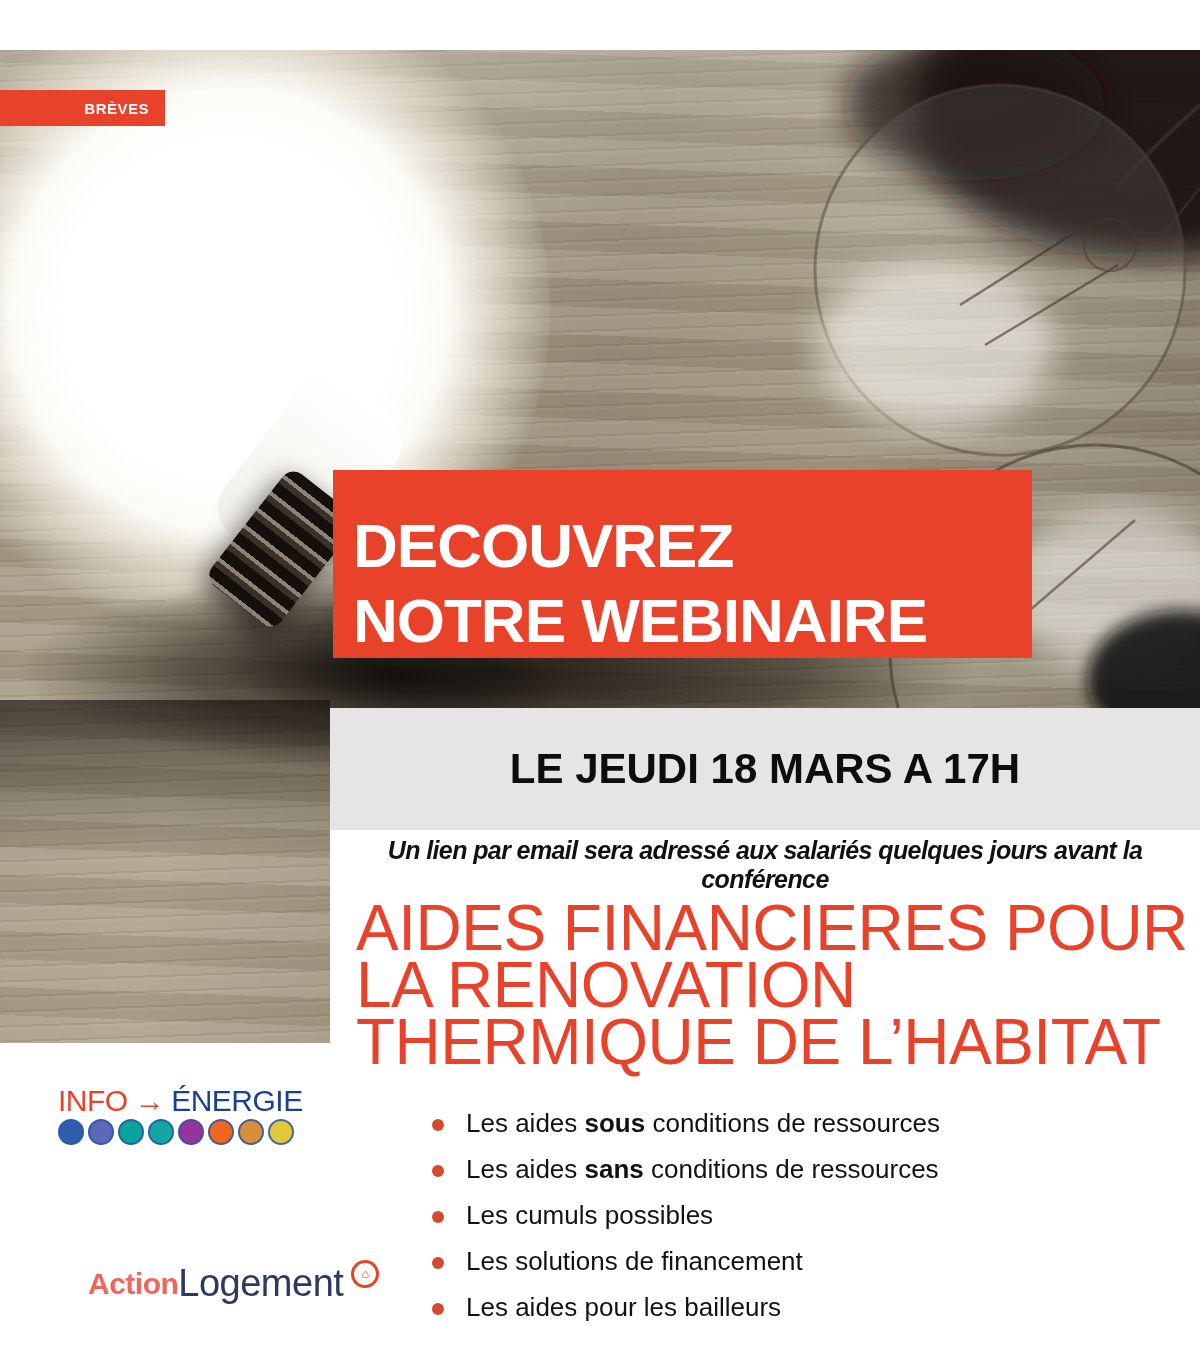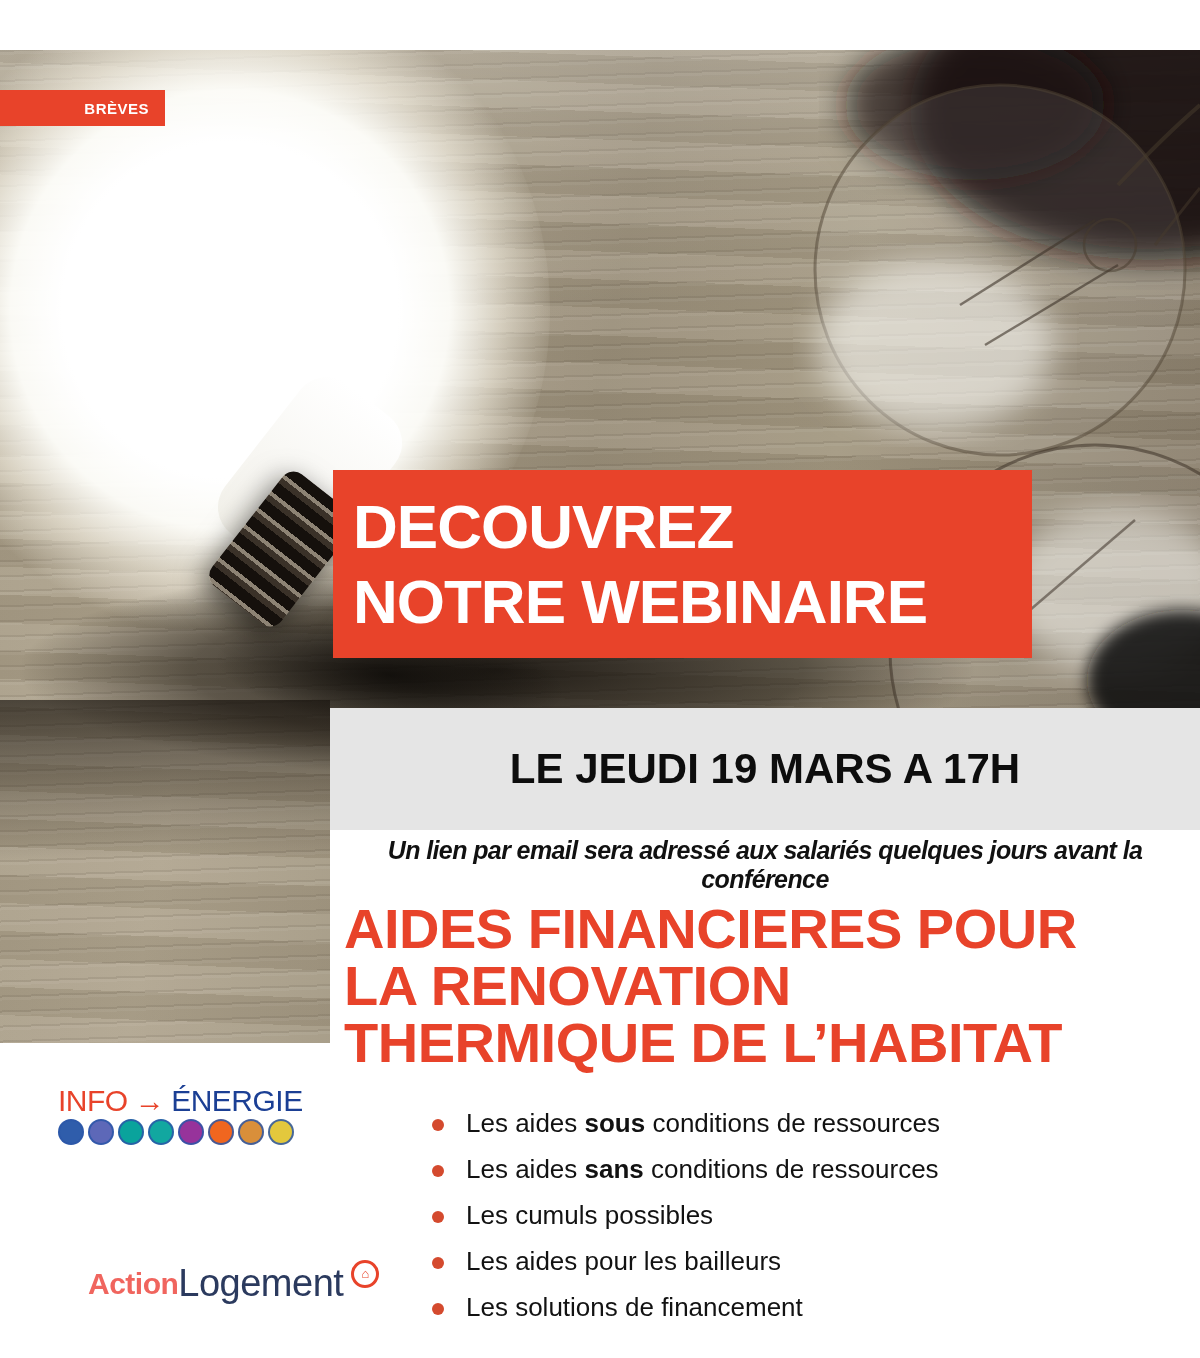--- a/index.html
+++ b/index.html
@@ -57,41 +57,41 @@
     position:absolute; left:0; top:90px; width:165px; height:36px;
     background:var(--accent); color:#fff; font-weight:bold; font-size:15px;
     letter-spacing:.5px; display:flex; align-items:center; justify-content:flex-end;
     padding-right:16px;
   }
 
   
   .banner {
     position:absolute; left:333px; top:470px; width:699px; height:188px;
     background:var(--accent); color:#fff; display:flex; flex-direction:column;
-    justify-content:center; padding-left:20px;
+    justify-content:flex-end; padding-left:20px;
     font-weight:bold; font-size:62px; line-height:75px; letter-spacing:-1px;
   }
 
   
   .date-panel {
     position:absolute; left:330px; top:708px; width:870px; height:122px;
     background:var(--panel-gray); display:flex; align-items:center; justify-content:center;
     color:#0d0d0d; font-weight:bold; font-size:42px;
   }
 
   
   .note {
     position:absolute; left:330px; top:836px; width:870px; text-align:center;
     color:#111; font-weight:bold; font-style:italic; font-size:25px; letter-spacing:-0.6px;
   }
 
   
   .title {
-    position:absolute; left:344px; top:900px; width:840px;
-    color:var(--accent); font-weight:bold; font-size:56px; line-height:57px;
+    position:absolute; left:356px; top:900px; width:840px;
+    color:var(--accent); font-weight:normal; font-size:64px; line-height:57px;
     letter-spacing:-0.5px;
   }
 
   
   .topics {
     position:absolute; left:426px; top:1108px; width:740px; list-style:none;
   }
   .topics li {
     position:relative; padding-left:40px; margin-bottom:15px;
     font-size:26px; color:#121212;
@@ -172,37 +172,37 @@
   <div class="badge">
     <span>BRÈVES</span>
   </div>
 
   <div class="banner">
     <span>DECOUVREZ</span>
     <span>NOTRE WEBINAIRE</span>
   </div>
 
   <div class="date-panel">
-    <span>LE JEUDI 19 MARS A 17H</span>
+    <span>LE JEUDI 18 MARS A 17H</span>
   </div>
 
   <div class="note">Un lien par email sera adressé aux salariés quelques jours avant la conférence</div>
 
   <div class="title">
     <div>AIDES FINANCIERES POUR</div>
     <div>LA RENOVATION</div>
     <div>THERMIQUE DE L’HABITAT</div>
   </div>
 
   <ul class="topics">
     <li><span>Les aides </span><b>sous</b><span> conditions de ressources</span></li>
     <li><span>Les aides </span><b>sans</b><span> conditions de ressources</span></li>
     <li><span>Les cumuls possibles</span><b></b><span></span></li>
+    <li><span>Les solutions de financement</span><b></b><span></span></li>
     <li><span>Les aides pour les bailleurs</span><b></b><span></span></li>
-    <li><span>Les solutions de financement</span><b></b><span></span></li>
   </ul>
 
   <div class="ie-logo">
     <div class="ie-text">
       <span class="ie-info">INFO</span>
       <span class="ie-arrow">→</span>
       <span class="ie-energie">ÉNERGIE</span>
     </div>
     <div class="ie-dots">
       <span class="ie-dot" style="background: rgb(47, 93, 171);"></span>

